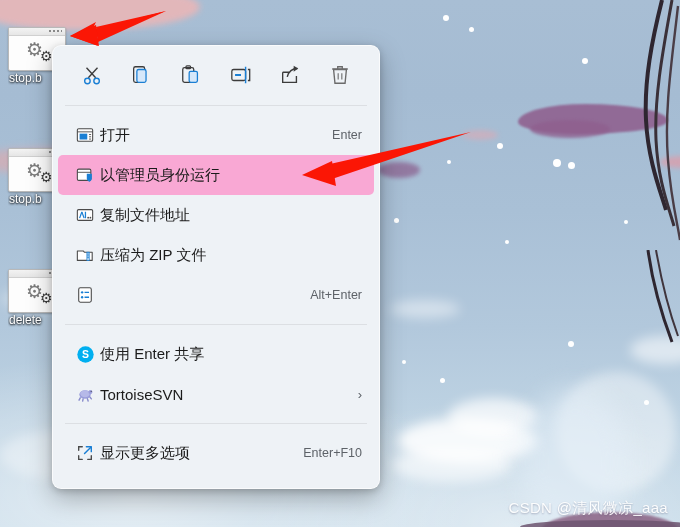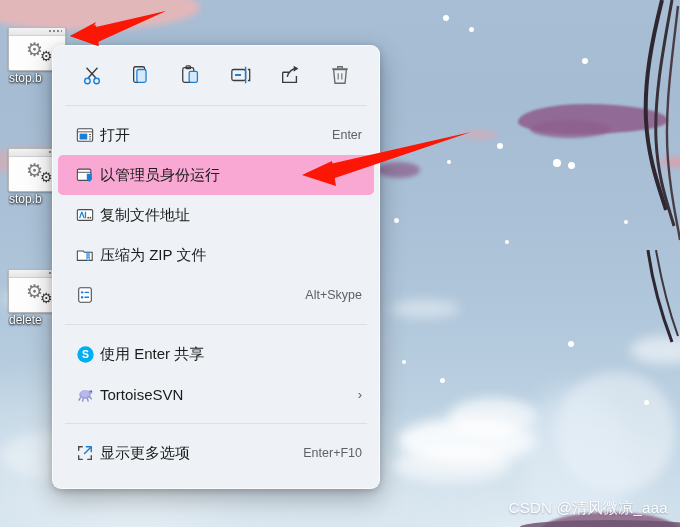--- a/index.html
+++ b/index.html
@@ -290,21 +290,21 @@
     <div class="mrow">
       <span class="mi">
         <svg width="18" height="18" viewBox="0 0 20 20">
           <rect x="3" y="2" width="14" height="16" rx="1.8" fill="#ffffff" stroke="#4a4a4a" stroke-width="1.2"></rect>
           <circle cx="6.8" cy="7" r="1.3" fill="#1a7fd4"></circle>
           <circle cx="6.8" cy="12.5" r="1.3" fill="#1a7fd4"></circle>
           <line x1="9.5" y1="7" x2="14.5" y2="7" stroke="#1a7fd4" stroke-width="1.4"></line>
           <line x1="9.5" y1="12.5" x2="14.5" y2="12.5" stroke="#1a7fd4" stroke-width="1.4"></line>
         </svg>
       </span>
-      <span class="mk">Alt+Skype</span>
+      <span class="mk">Alt+Enter</span>
     </div>
 
     <div class="sep" style="margin-top:9px;"></div>
 
     <div class="mrow" style="margin-top:9px;">
       <span class="mi">
         <svg width="19" height="19" viewBox="0 0 20 20">
           <circle cx="10" cy="10" r="8.6" fill="#00aff0"></circle>
           <text x="10" y="14.2" font-size="11" font-weight="bold" fill="#ffffff" text-anchor="middle" font-family="'Liberation Sans',sans-serif">S</text>
         </svg>

